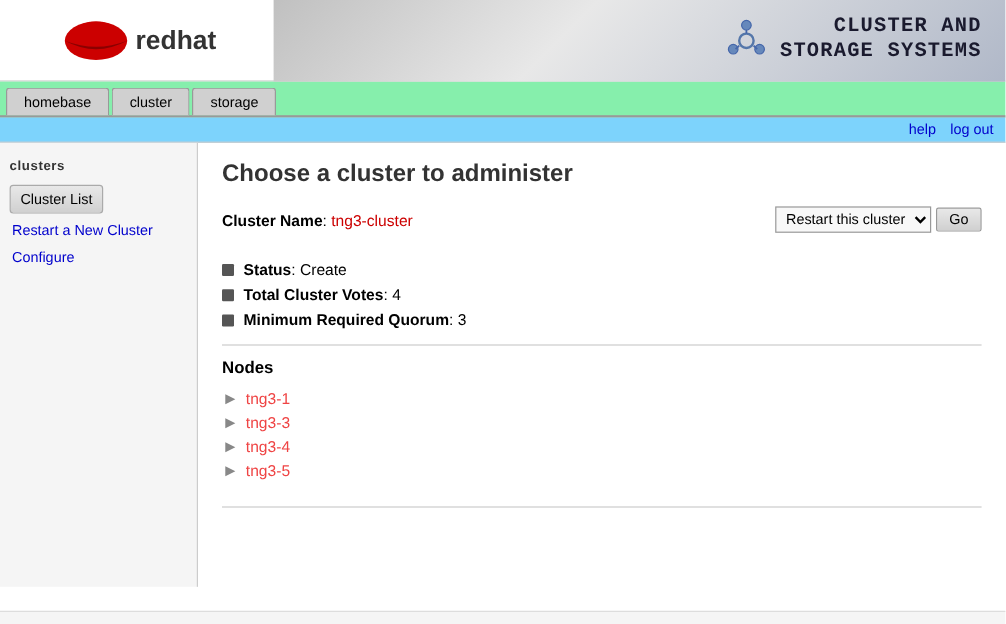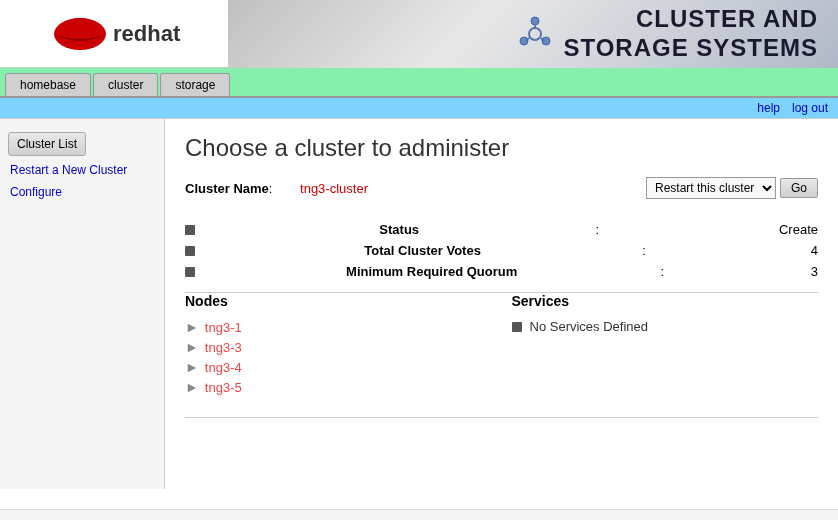--- a/index.html
+++ b/index.html
@@ -30,27 +30,27 @@
       background: linear-gradient(135deg, #c0c0c0 0%, #e8e8e8 40%, #b0b8c8 100%);
       flex: 1;
       height: 68px;
       display: flex;
       align-items: center;
       justify-content: flex-end;
       padding-right: 20px;
       position: relative;
     }
     #banner-title {
-      font-size: 24px;
+      font-size: 17px;
       font-weight: bold;
       color: #1a1a2e;
       text-align: right;
       line-height: 1.2;
       letter-spacing: 1px;
-      font-family: Liberation Sans, sans-serif;
+      font-family: Liberation Mono, monospace;
     }
 
     
     #navbar {
       background: #86efac;
       border-bottom: 2px solid #999;
       display: flex;
       align-items: flex-end;
       height: 30px;
       padding: 0 5px;
@@ -120,38 +120,38 @@
       padding: 4px 10px;
       font-size: 12px;
     }
 
     
     #content {
       flex: 1;
       padding: 15px 20px;
     }
     #page-title {
-      font-size: 24px;
-      font-weight: normal;
+      font-size: 20px;
+      font-weight: bold;
       color: #333;
       margin-bottom: 15px;
     }
 
     
     #cluster-info-bar {
       display: flex;
       align-items: center;
       justify-content: space-between;
       margin-bottom: 12px;
       padding-bottom: 8px;
     }
     #cluster-name-section {
       font-size: 13px;
     }
-    #cluster-name-value { color: #cc0000; margin-left: 24px; }
+    #cluster-name-value { color: #cc0000; }
 
     #restart-section {
       display: flex;
       align-items: center;
       gap: 4px;
     }
     #restart-select {
       font-size: 12px;
       padding: 2px 4px;
       border: 1px solid #999;
@@ -166,37 +166,37 @@
       cursor: pointer;
     }
 
     
     #status-section { margin-bottom: 8px; }
     .status-row {
       display: flex;
       align-items: center;
       padding: 3px 0;
       font-size: 13px;
-      justify-content: space-between;
     }
     .status-bullet {
       width: 10px;
       height: 10px;
       background: #555;
       border-radius: 1px;
       margin-right: 8px;
       flex-shrink: 0;
     }
     .status-label { font-weight: bold; }
 
     
     #nodes-services {
       display: flex;
       margin-top: 10px;
       border-top: 1px solid #ccc;
+      padding-top: 10px;
     }
     #nodes-section {
       flex: 1;
       padding-right: 20px;
     }
     #services-section {
       flex: 1;
     }
     .section-title {
       font-size: 14px;
@@ -297,20 +297,21 @@
 </div>
 
 <div id="topbar">
   <a href="#">help</a>
   <a href="#">log out</a>
 </div>
 
 <div id="main-layout">
 
   <div id="sidebar">
+    <div id="sidebar-title">clusters</div>
     <button class="sidebar-btn">Cluster List</button>
     <a href="#" class="sidebar-link">Restart a New Cluster</a>
     <a href="#" class="sidebar-link">Configure</a>
   </div>
 
   <div id="content">
     <h1 id="page-title">Choose a cluster to administer</h1>
 
     <div id="cluster-info-bar">
       <div id="cluster-name-section">
@@ -351,27 +352,20 @@
         <div class="node-row">
           <span class="node-icon">►</span>
           <a href="#" class="node-link">tng3-4</a>
         </div>
         <div class="node-row">
           <span class="node-icon">►</span>
           <a href="#" class="node-link">tng3-5</a>
         </div>
       </div>
 
-      <div id="services-section">
-        <div class="section-title">Services</div>
-        <div class="service-row">
-          <div class="service-bullet"></div>
-          <span class="service-text">No Services Defined</span>
-        </div>
-      </div>
     </div>
 
     <hr id="content-divider">
   </div>
 </div>
 
 <div id="footer">
   
   
 </div>

